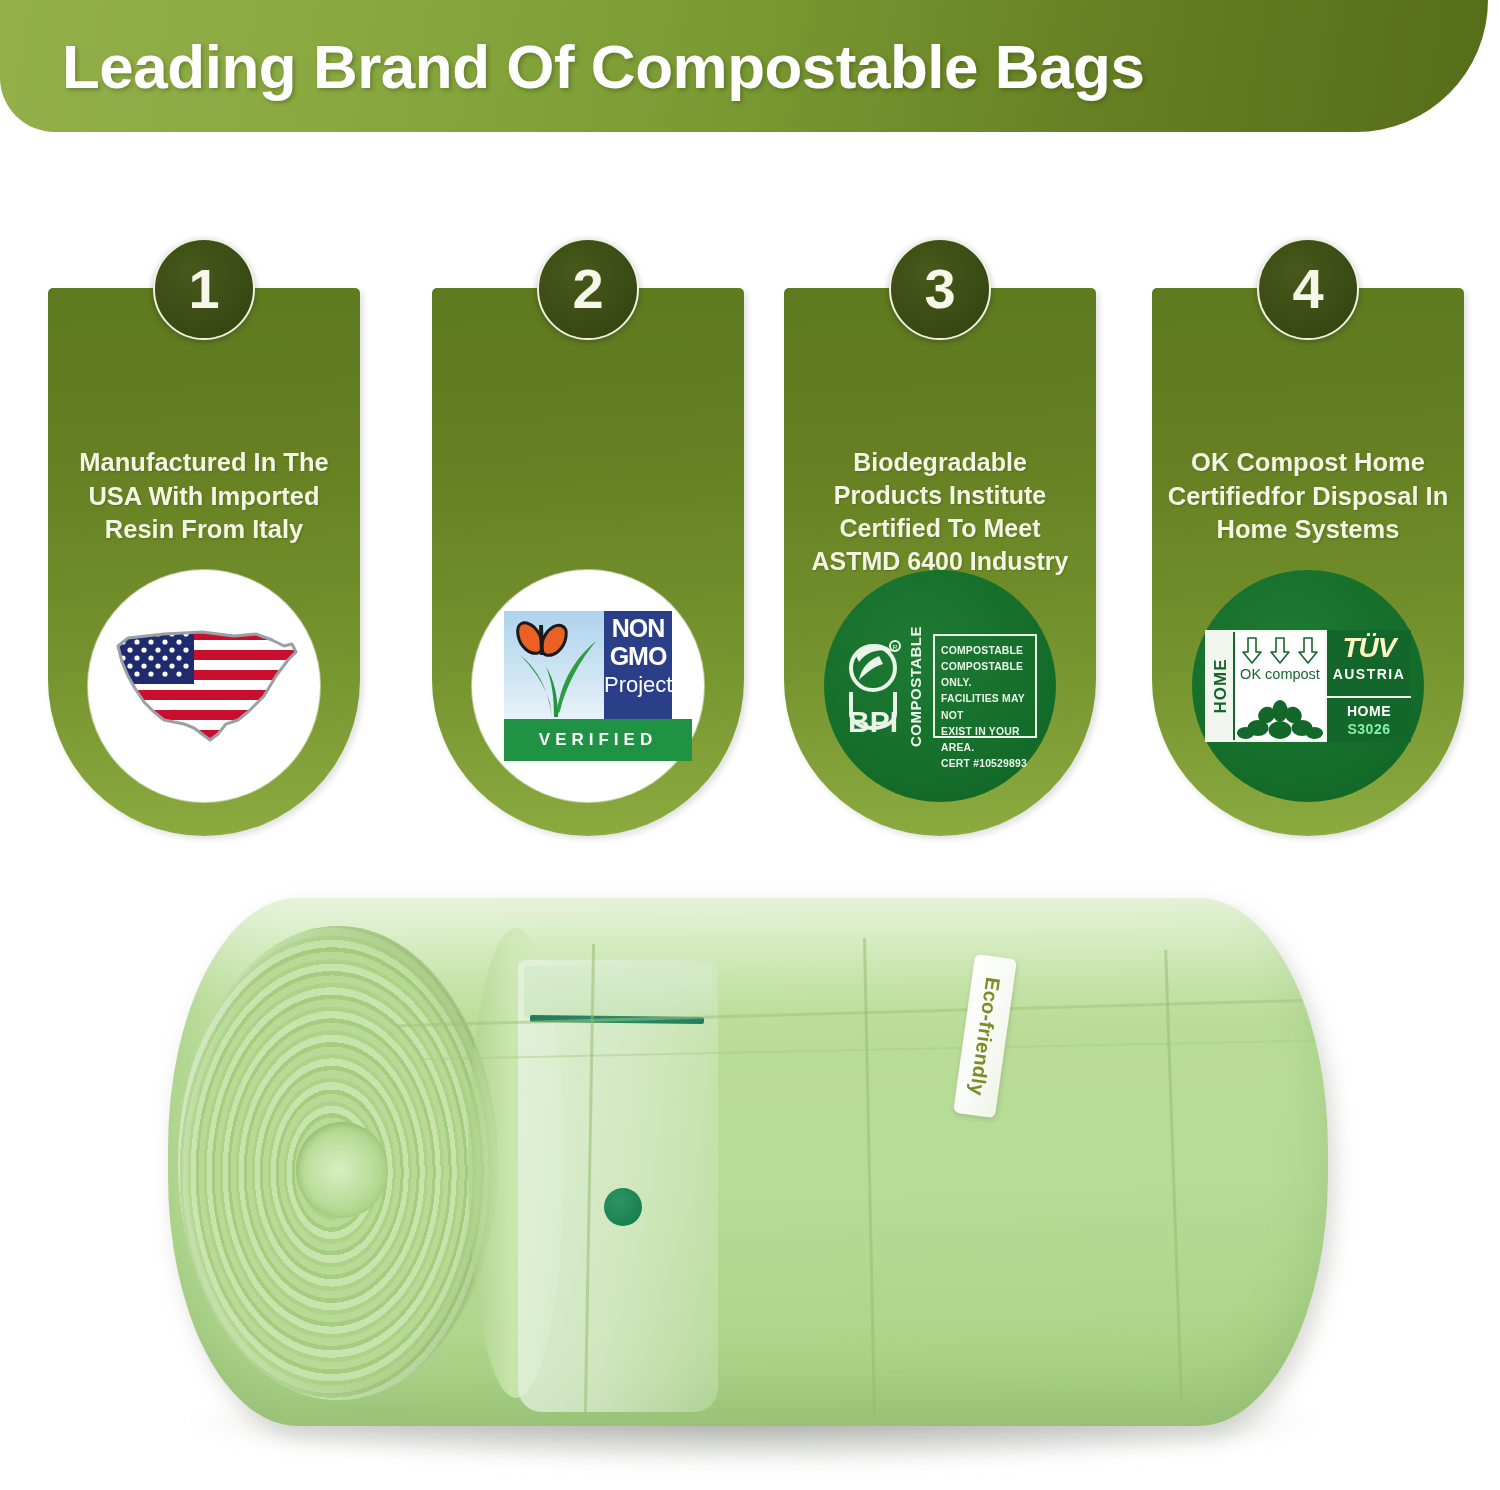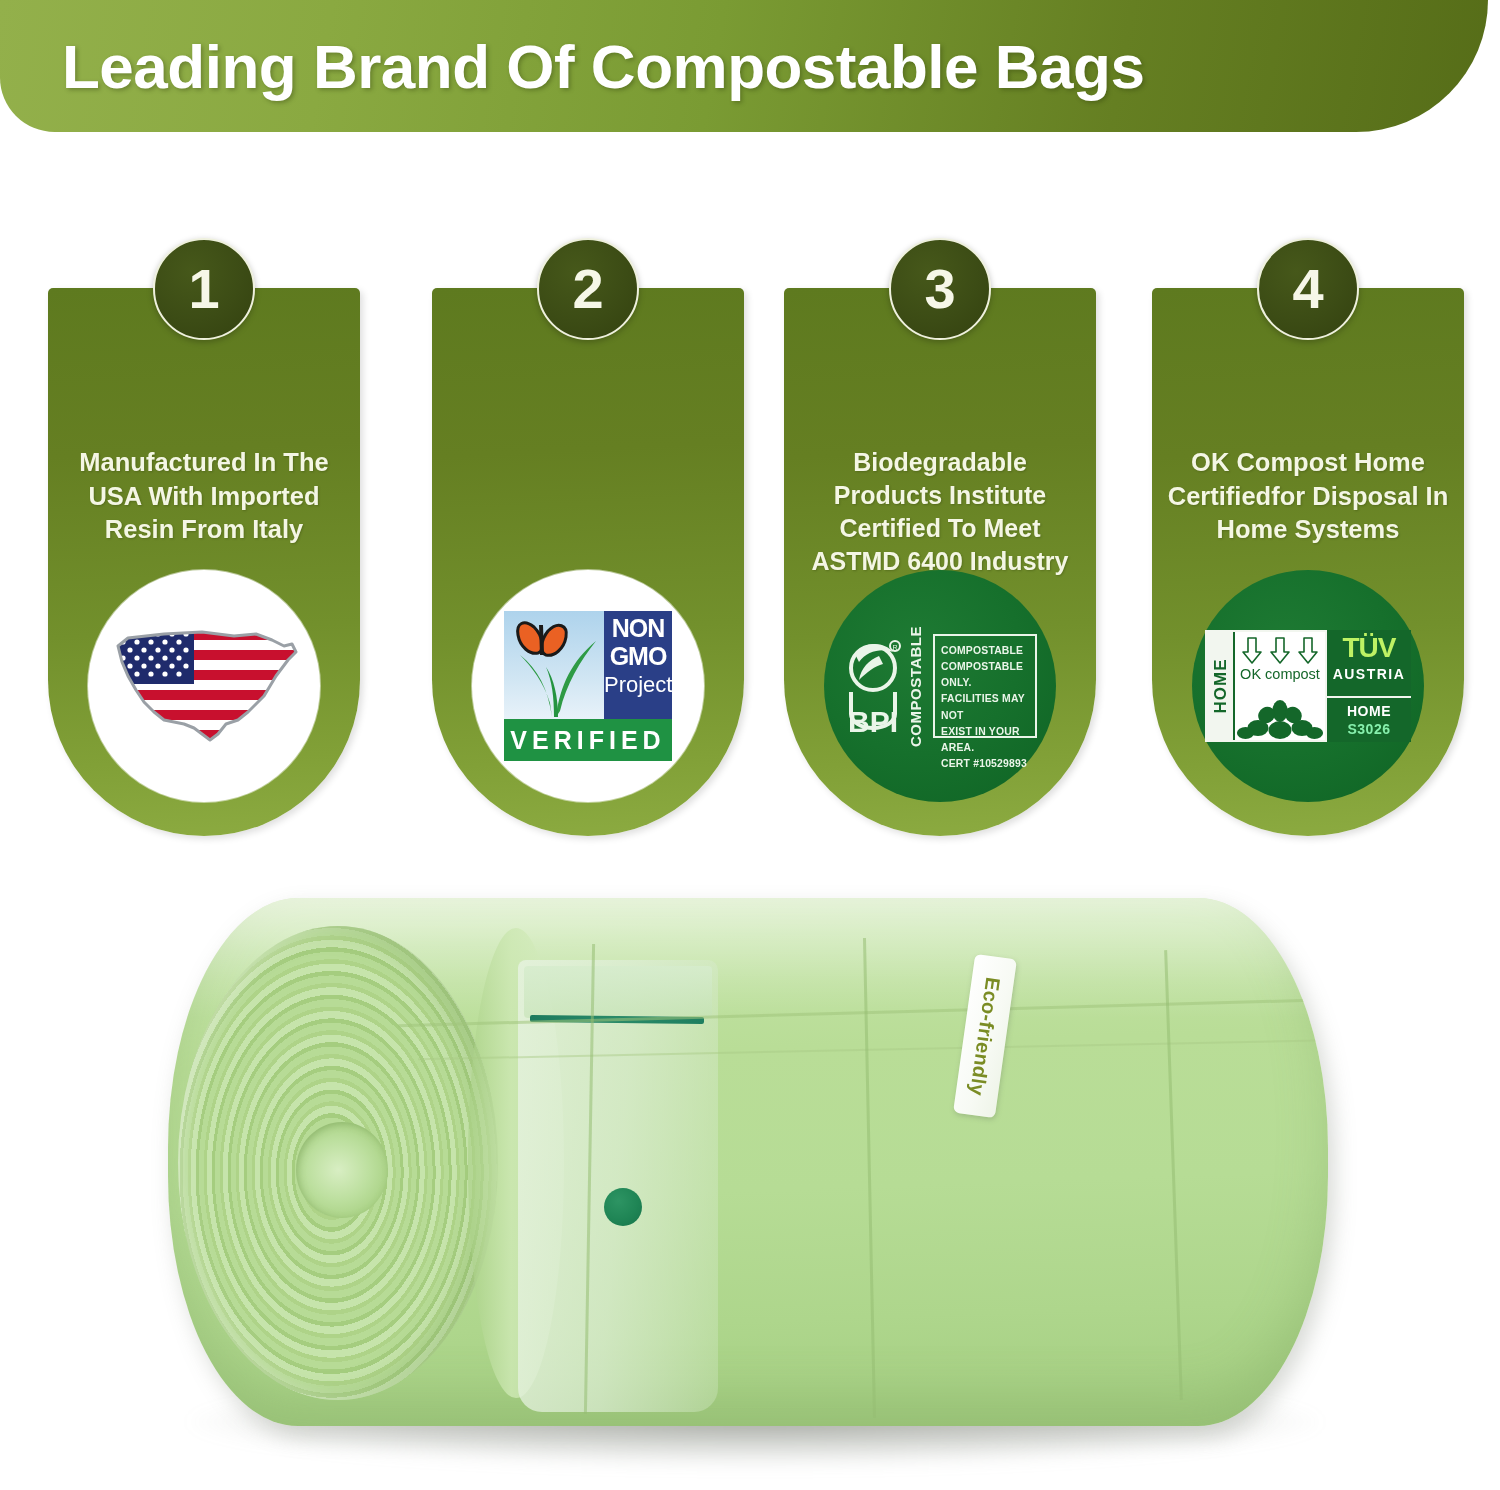--- a/index.html
+++ b/index.html
@@ -125,22 +125,22 @@
   .gmo-top { position:absolute; left:0; top:0; width:168px; height:108px; }
   .gmo-sky { position:absolute; left:0; top:0; width:100px; height:108px;
              background: linear-gradient(180deg,#aed3ec 0%,#cfe5f3 60%,#e8f2f9 100%); }
   .gmo-blue { position:absolute; left:100px; top:0; width:68px; height:108px; background:#2a3f87; }
   .gmo-blue .l1 { position:absolute; left:0; right:0; top:5px; text-align:center; color:#fff;
                   font-size:25px; font-weight:bold; line-height:1; letter-spacing:-1px;}
   .gmo-blue .l2 { position:absolute; left:0; right:0; top:33px; text-align:center; color:#fff;
                   font-size:25px; font-weight:bold; line-height:1; letter-spacing:-1px;}
   .gmo-blue .l3 { position:absolute; left:0; right:0; top:63px; text-align:center; color:#fff;
                   font-size:22px; font-weight:normal; line-height:1;}
-  .gmo-bot { position:absolute; left:0; bottom:0; width:168px; height:42px; background:#1f9243;
-             color:#ffffff; font-size:25px; font-weight:bold; letter-spacing:5px;
+  .gmo-bot { position:absolute; left:0; bottom:0; width:188px; height:42px; background:#1f9243;
+             color:#ffffff; font-size:17px; font-weight:bold; letter-spacing:5px;
              display:flex; align-items:center; justify-content:center; }
 
   
   .bpi { width: 198px; height: 112px; position: relative; color:#eaf5e9; }
   .bpi-mark { position:absolute; left:2px; top:4px; width:60px; height:104px; }
   .bpi-word { position:absolute; left:64px; top:2px; width:22px; height:108px;
               display:flex; align-items:center; justify-content:center; }
   .bpi-word span { transform: rotate(-90deg); white-space:nowrap; font-size:15px;
                    font-weight:bold; letter-spacing:0.5px; }
   .bpi-box { position:absolute; left:92px; top:4px; width:104px; height:104px;
@@ -157,22 +157,22 @@
                    letter-spacing:1px; white-space:nowrap;}
   .tuv-panel { flex:1; position:relative; background:#ffffff; border-left:2px solid #14672a; }
   .tuv-arrows { position:absolute; left:0; right:0; top:5px; height:28px; display:flex;
                 justify-content:space-evenly; align-items:flex-start; }
   .tuv-ok { position:absolute; left:0; right:0; top:34px; text-align:center;
             font-size:14.5px; color:#14672a; font-weight:normal; }
   .tuv-flower { position:absolute; left:0; right:0; bottom:1px; height:42px; }
   .tuv-right { width:84px; height:112px; background:#14672a; position:relative;
                display:flex; flex-direction:column; }
   .tuv-r-top { height:66px; position:relative; border-bottom:2px solid #f2f6ef; }
-  .tuv-logo { position:absolute; left:0; right:0; top:4px; text-align:center; color:#bef264;
-              font-size:28px; font-weight:bold; line-height:1; letter-spacing:-1px; }
+  .tuv-logo { position:absolute; left:0; right:0; top:4px; text-align:center; color:#fef9c3;
+              font-size:28px; font-weight:bold; line-height:1; letter-spacing:-1px;font-style:italic; }
   .tuv-austria { position:absolute; left:0; right:0; top:36px; text-align:center; color:#ffffff;
                  font-size:14px; font-weight:bold; letter-spacing:1.5px; }
   .tuv-r-bot { flex:1; position:relative; }
   .tuv-r-bot .h { position:absolute; left:0; right:0; top:5px; text-align:center; color:#ffffff;
                   font-size:14px; font-weight:bold; letter-spacing:0.5px;}
   .tuv-r-bot .s { position:absolute; left:0; right:0; top:23px; text-align:center; color:#86efac;
                   font-size:14px; font-weight:bold; letter-spacing:0.5px;}
 
   
   .photo {

